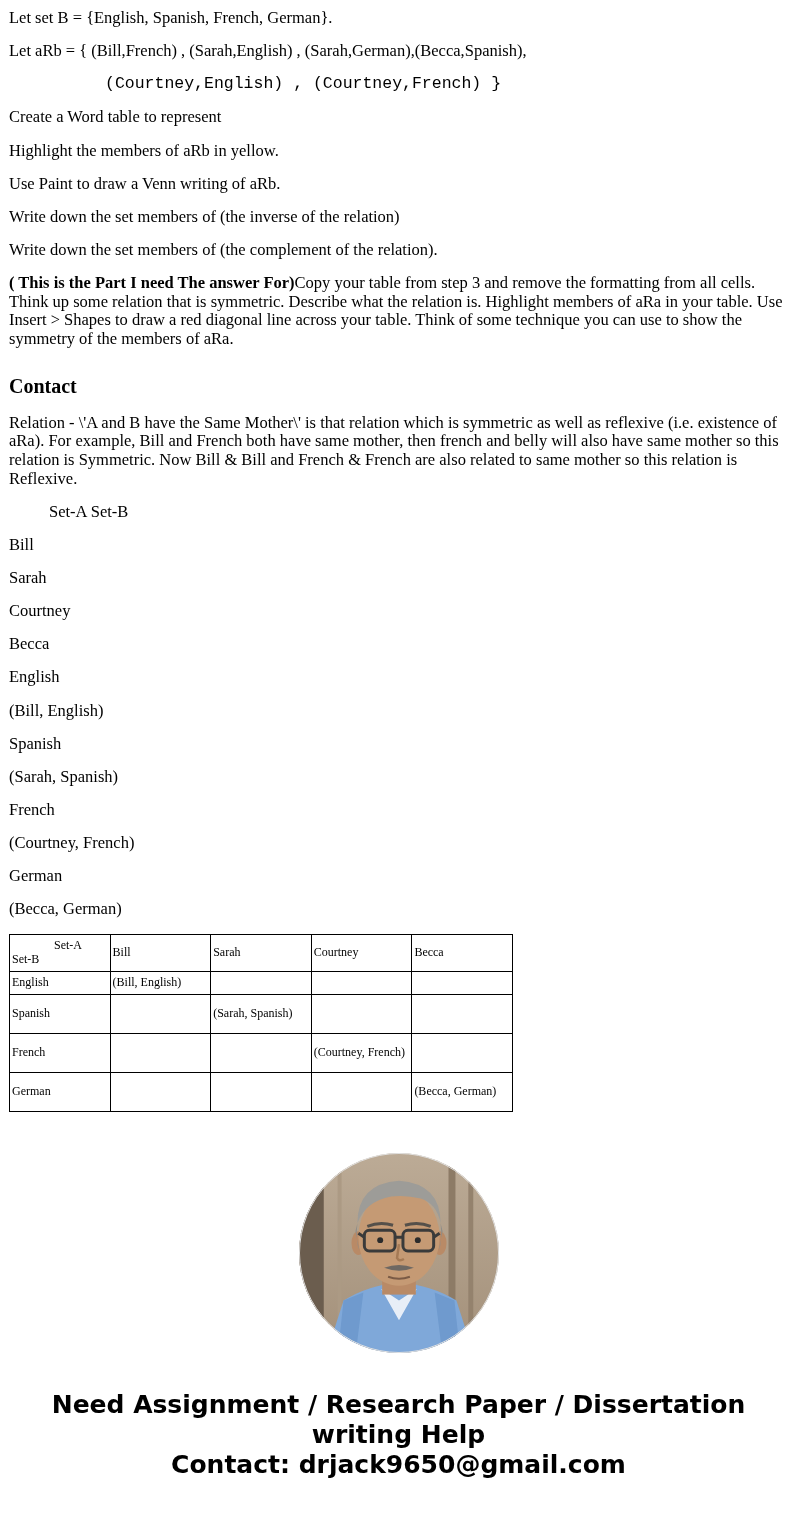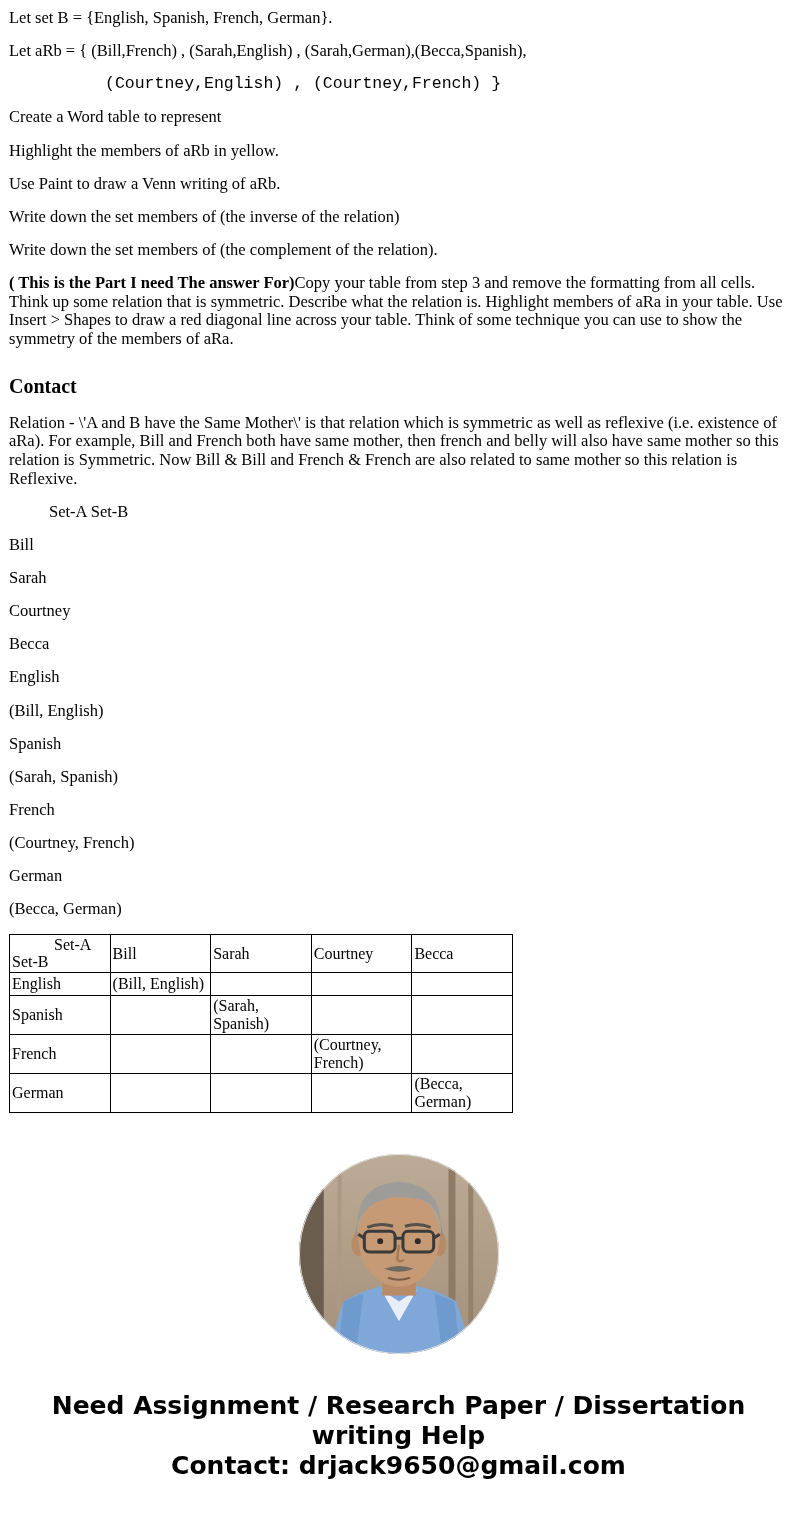--- a/index.html
+++ b/index.html
@@ -25,21 +25,21 @@
     font-size: 20px;
     font-weight: bold;
     margin: 26px 0 16px 0;
   }
 
   table.relation-table {
     border-collapse: collapse;
     table-layout: fixed;
     width: 504px;
     margin: 8px 0 0 0;
-    font-size: 16px;
+    font-size: 12px;
   }
   table.relation-table td {
     border: 1px solid #000;
     padding: 1px 2px;
     vertical-align: middle;
     line-height: 1.12;
     overflow: hidden;
     word-wrap: break-word;
   }
   tr.row-header { height: 37px; }

